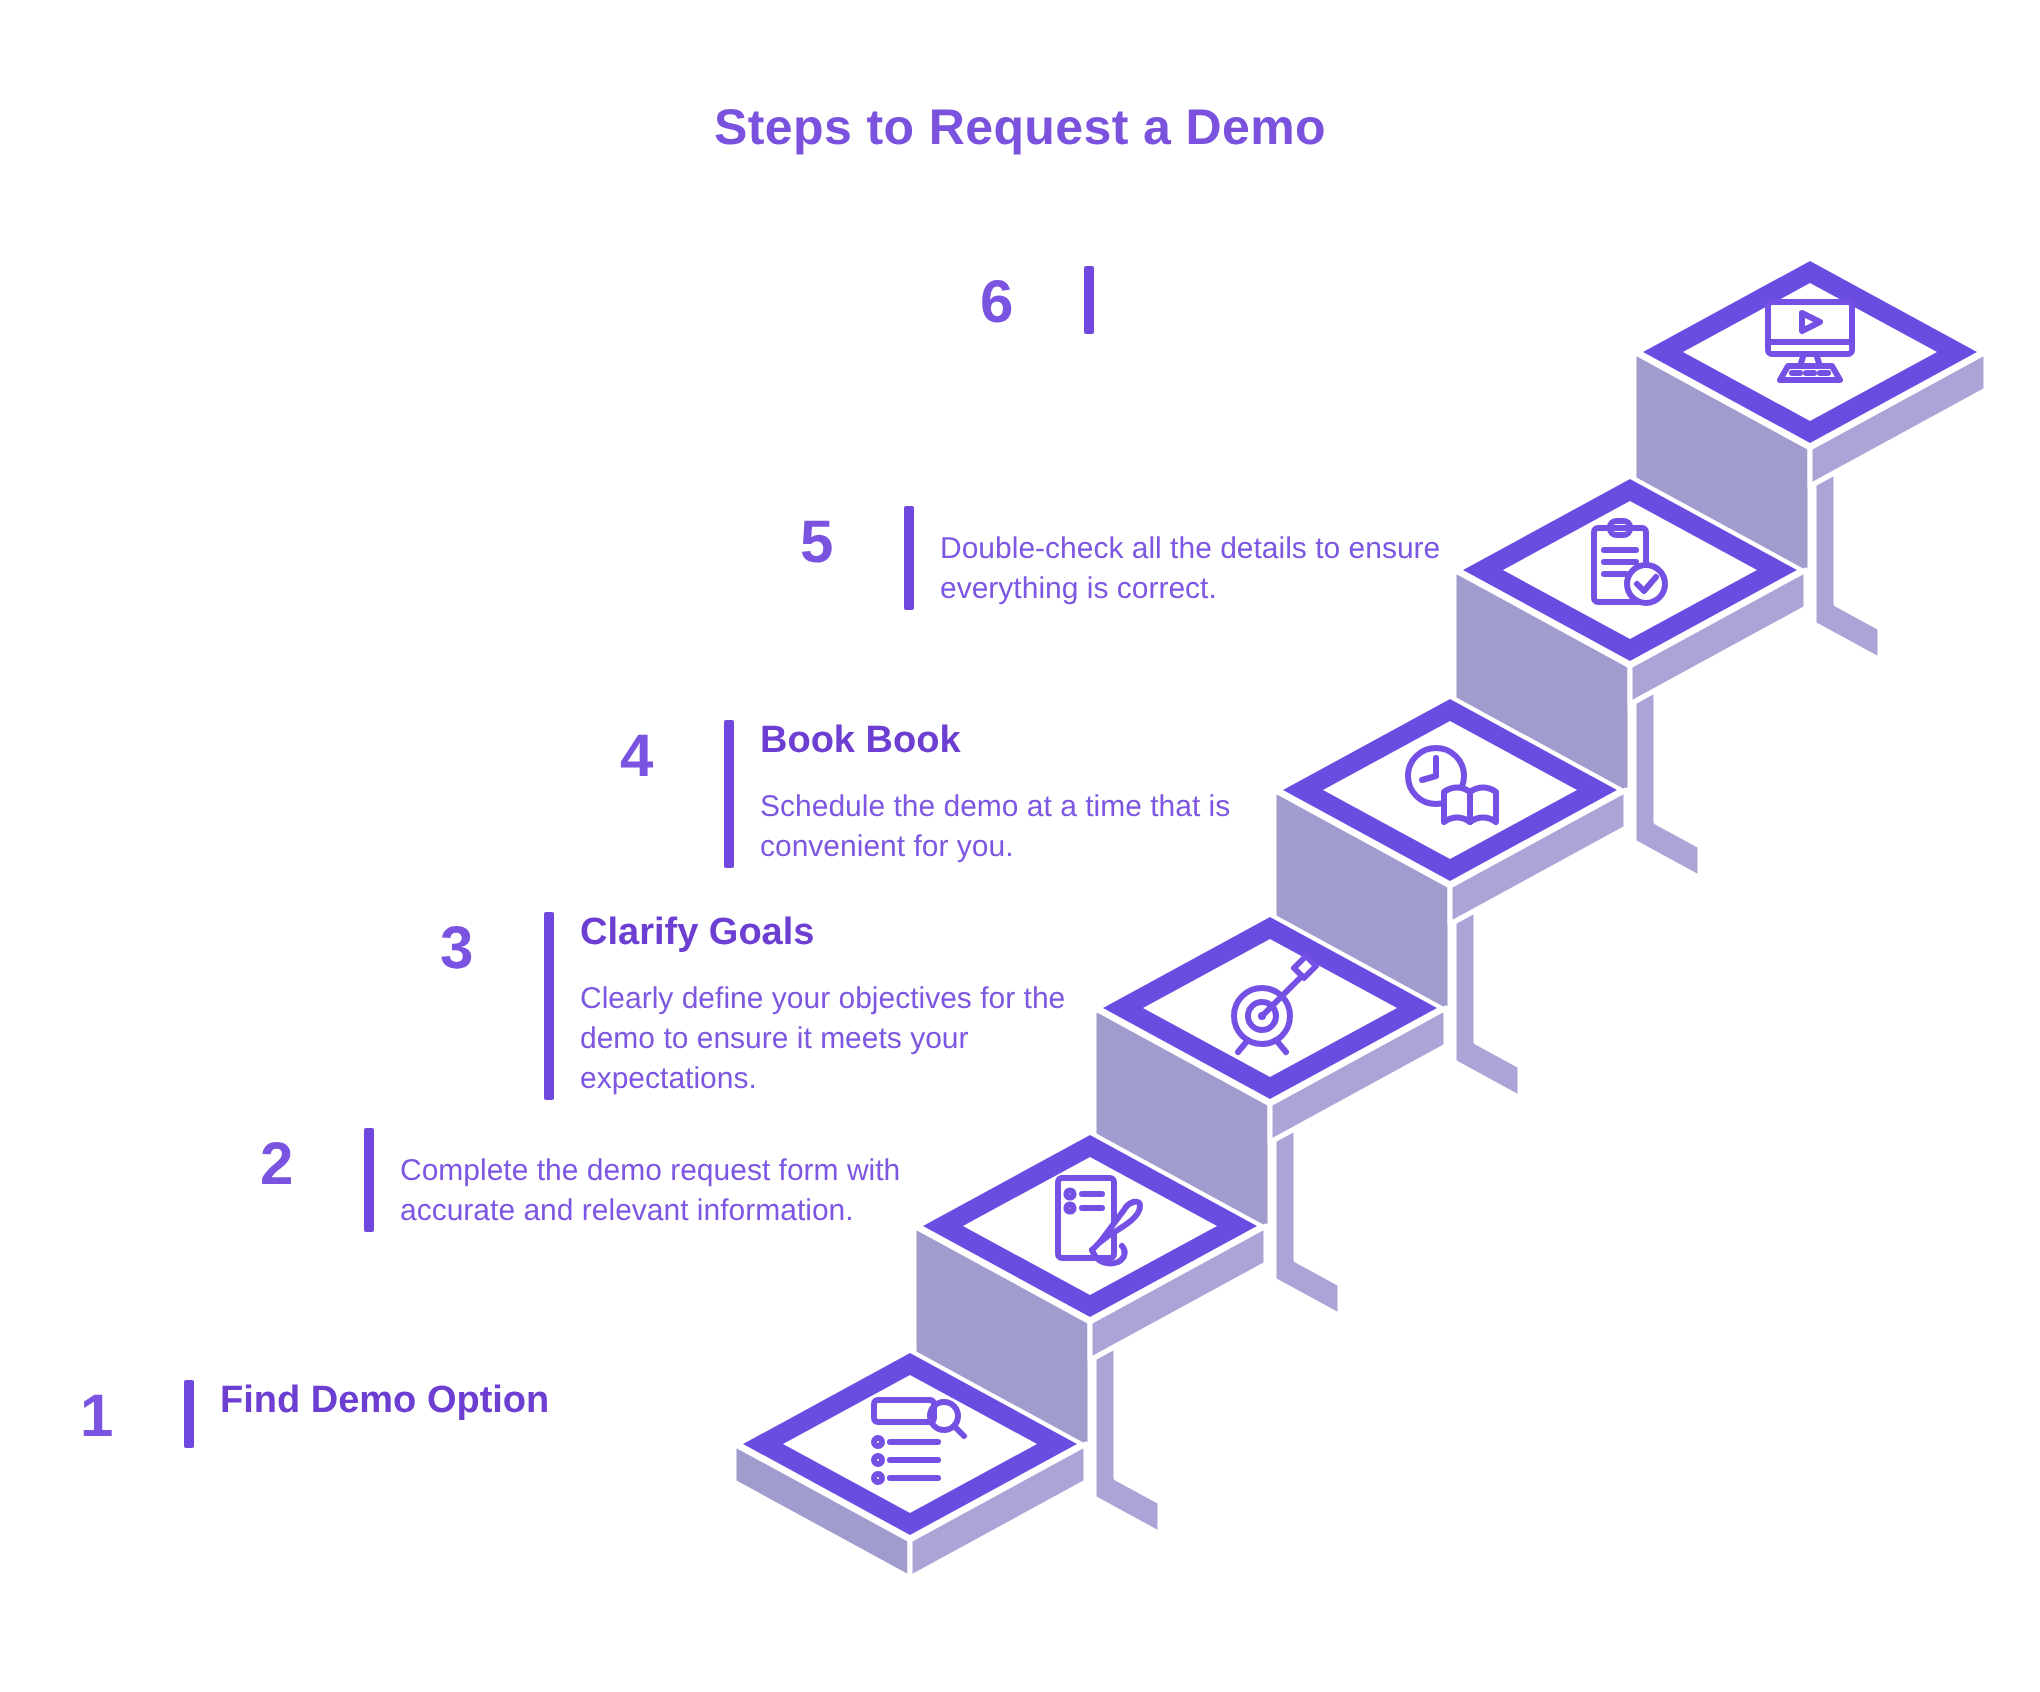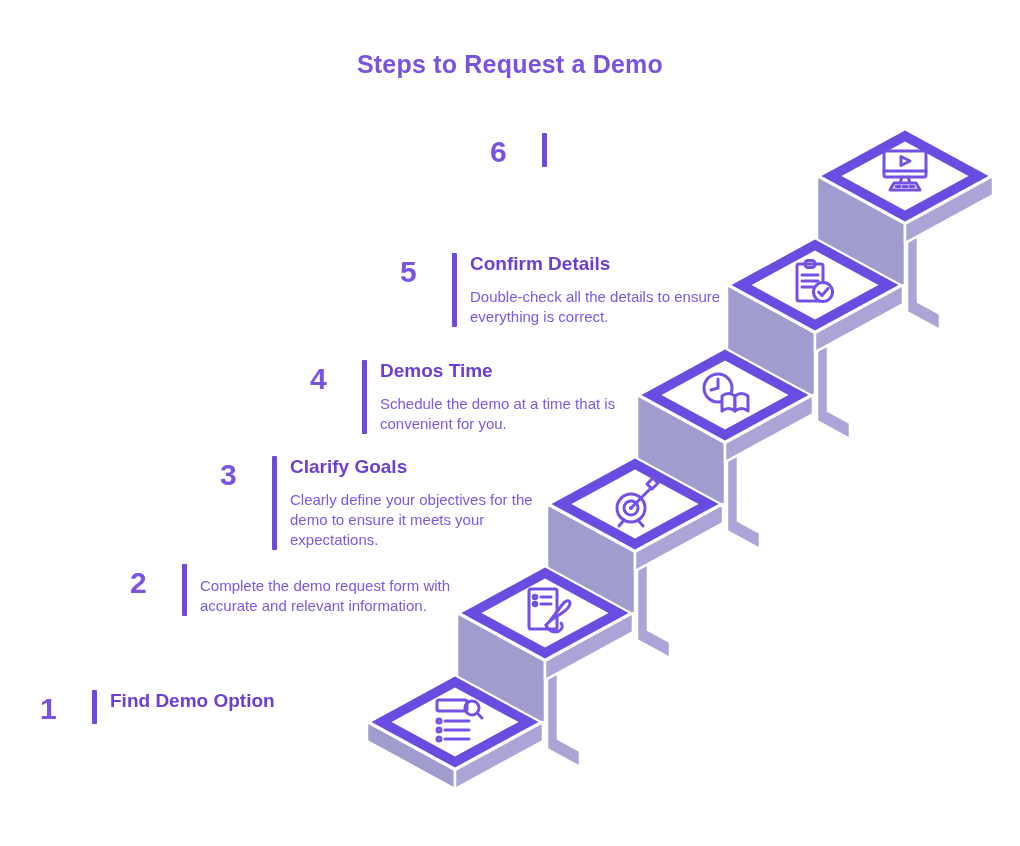--- a/index.html
+++ b/index.html
@@ -155,30 +155,29 @@
 
   <div class="step-block" style="left:490px;top:133px;">
     <div class="step-number">6</div>
     <div class="step-bar"></div>
   </div>
 
   <div class="step-block" style="left:400px;top:253px;">
     <div class="step-number">5</div>
     <div class="step-bar"></div>
     <div class="step-texts">
-      <div class="step-title">Confirm Details</div>
       <div class="step-desc">Double-check all the details to ensure everything is correct.</div>
     </div>
   </div>
 
   <div class="step-block" style="left:310px;top:360px;">
     <div class="step-number">4</div>
     <div class="step-bar"></div>
     <div class="step-texts">
-      <div class="step-title">Demos Time</div>
+      <div class="step-title">Book Book</div>
       <div class="step-desc">Schedule the demo at a time that is convenient for you.</div>
     </div>
   </div>
 
   <div class="step-block" style="left:220px;top:456px;">
     <div class="step-number">3</div>
     <div class="step-bar"></div>
     <div class="step-texts">
       <div class="step-title">Clarify Goals</div>
       <div class="step-desc">Clearly define your objectives for the demo to ensure it meets your expectations.</div>

